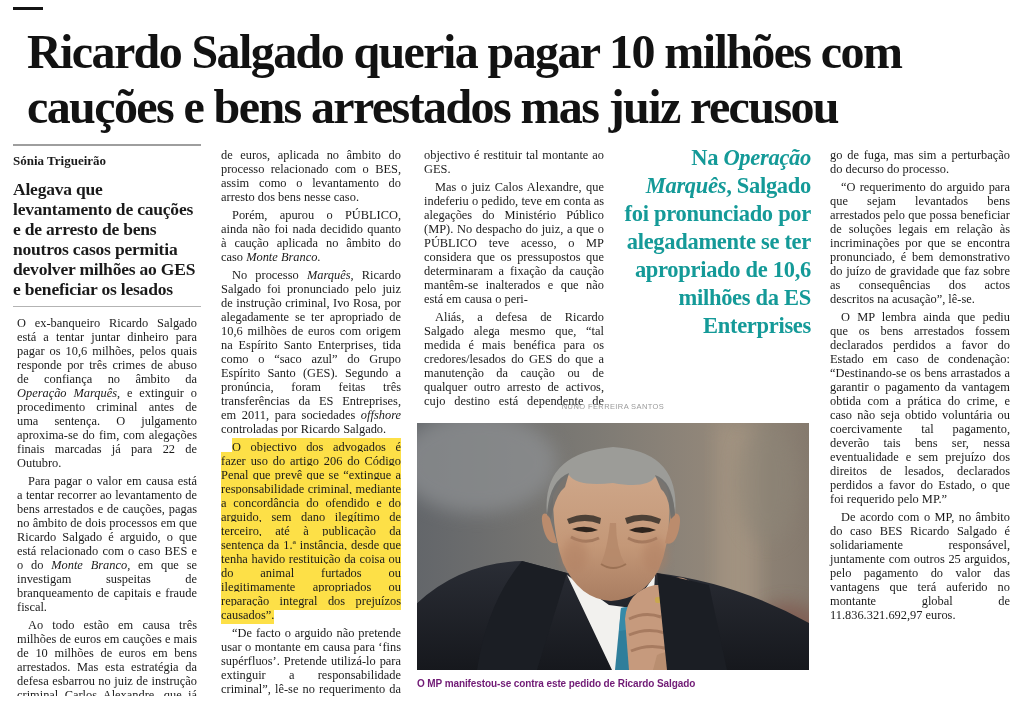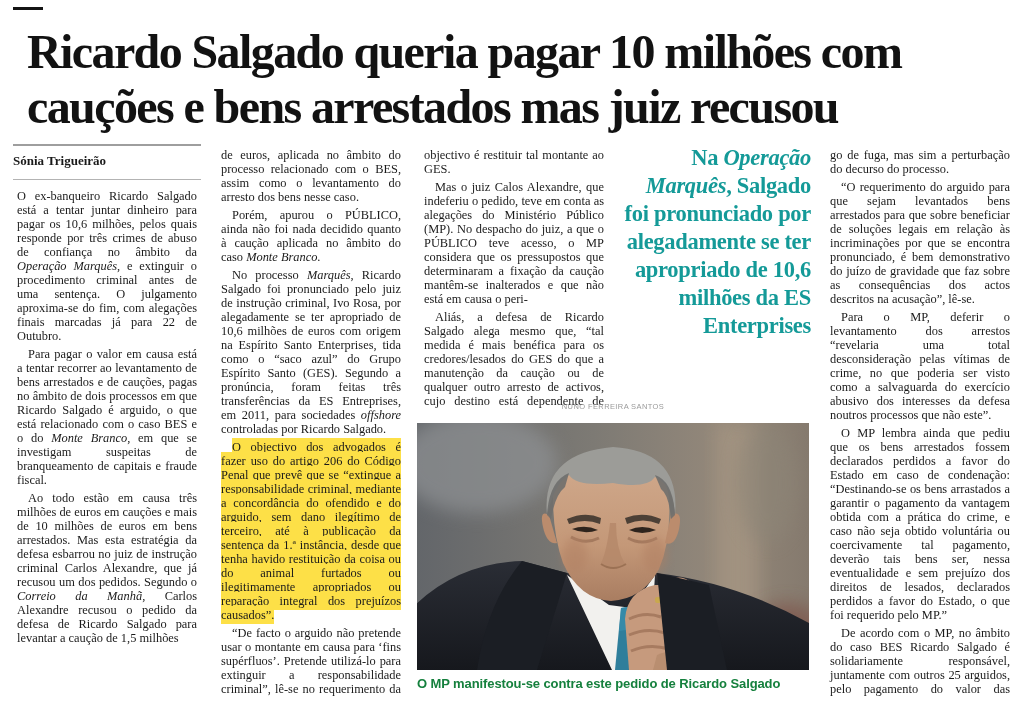--- a/index.html
+++ b/index.html
@@ -23,35 +23,36 @@
   .rule2{border-top:1px solid #b3b3b3;margin:7px 0 9px 0;}
   .kicker{font-size:13px;font-weight:700;margin:0 0 10px 0;letter-spacing:0;}
   .deck{font-size:17.5px;line-height:20px;font-weight:700;margin:0;letter-spacing:-0.2px;}
   .body p{font-size:12.4px;line-height:14px;margin:4px;text-align:justify;hyphens:auto;font-family:Liberation Serif, serif;-webkit-hyphens:auto;}
   .body p.ind{text-indent:11px;}
   .hl{background:#fde047;box-decoration-break:clone;-webkit-box-decoration-break:clone;padding:2px 0;}
   .pullquote p{font-size:22.5px;line-height:28px;font-weight:700;margin:0;color:#149a98;letter-spacing:-0.3px;text-align:right;text-indent:0;}
   .photo-block{position:absolute;left:417px;top:402px;width:392px;}
   .credit{font-family:"Liberation Sans",sans-serif;font-size:7.5px;line-height:9px;color:#9a9a9a;text-align:center;letter-spacing:0.4px;margin-bottom:12px;}
   .photo-svg{display:block;width:392px;height:247px;background:#7b7873;}
-  .caption{font-family:"Liberation Sans",sans-serif;font-size:13px;line-height:16px;font-weight:700;color:#15803d;margin-top:6px;letter-spacing:-0.1px;}
+  .caption{font-family:"Liberation Sans",sans-serif;font-size:10px;line-height:16px;font-weight:700;color:#701a75;margin-top:6px;letter-spacing:-0.1px;}
   i{font-style:italic;}
 </style>
 </head>
 <body>
 
 <div class="page">
 
   <div class="top-dash"></div>
 
   <h1 class="headline">Ricardo Salgado queria pagar 10 milhões com cauções e bens arrestados mas juiz recusou</h1>
 
   <div class="col col-1">
     <div class="rule1"></div>
     <p class="kicker">Sónia Trigueirão</p>
+    <h2 class="deck">Alegava que levantamento de cauções e de arresto de bens noutros casos permitia devolver milhões ao GES e beneficiar os lesados</h2>
     <div class="rule2"></div>
     <div class="body">
         <p><span>O ex-banqueiro Ricardo Salgado está a tentar juntar dinheiro para pagar os 10,6 milhões, pelos quais responde por três crimes de abuso de confiança no âmbito da </span><i>Operação Marquês</i><span>, e extinguir o procedimento criminal antes de uma sentença. O julgamento aproxima-se do fim, com alegações finais marcadas já para 22 de Outubro.</span></p>
         <p class="ind"><span>Para pagar o valor em causa está a tentar recorrer ao levantamento de bens arrestados e de cauções, pagas no âmbito de dois processos em que Ricardo Salgado é arguido, o que está relacionado com o caso BES e o do </span><i>Monte Branco</i><span>, em que se investigam suspeitas de branqueamento de capitais e fraude fiscal.</span></p>
         <p class="ind"><span>Ao todo estão em causa três milhões de euros em cauções e mais de 10 milhões de euros em bens arrestados. Mas esta estratégia da defesa esbarrou no juiz de instrução criminal Carlos Alexandre, que já recusou um dos pedidos. Segundo o </span><i>Correio da Manhã</i><span>, Carlos Alexandre recusou o pedido da defesa de Ricardo Salgado para levantar a caução de 1,5 milhões</span></p>
       </div>
   </div>
 
   <div class="col col-2 body">
       <p><span>de euros, aplicada no âmbito do processo relacionado com o BES, assim como o levantamento do arresto dos bens nesse caso.</span></p>
@@ -66,22 +67,21 @@
       <p class="ind"><span>Mas o juiz Calos Alexandre, que indeferiu o pedido, teve em conta as alegações do Ministério Público (MP). No despacho do juiz, a que o PÚBLICO teve acesso, o MP considera que os pressupostos que determinaram a fixação da caução mantêm-se inalterados e que não está em causa o peri-</span></p>
       <p class="ind"><span>Aliás, a defesa de Ricardo Salgado alega mesmo que, “tal medida é mais benéfica para os credores/lesados do GES do que a manutenção da caução ou de qualquer outro arresto de activos, cujo destino está dependente de incerto e demorado desfecho de qualquer processo judicial”.</span></p>
     </div>
 
   <div class="col col-4 pullquote">
       <p><span>Na </span><i>Operação Marquês</i><span>, Salgado foi pronunciado por alegadamente se ter apropriado de 10,6 milhões da ES Enterprises</span></p>
     </div>
 
   <div class="col col-5 body">
       <p><span>go de fuga, mas sim a perturbação do decurso do processo.</span></p>
-      <p class="ind"><span>“O requerimento do arguido para que sejam levantados bens arrestados para que sobre beneficiar de soluções legais em relação às incriminações por que se encontra pronunciado, é bem demonstrativo do juízo de gravidade que faz sobre as consequências dos actos descritos na acusação”, lê-se.</span></p>
-      <p class="ind"><span>Para o MP, deferir o levantamento dos arrestos “revelaria uma total desconsideração pelas vítimas de crime, no que poderia ser visto como a salvaguarda do exercício abusivo dos interesses da defesa noutros processos que não este”.</span></p>
+      <p class="ind"><span>“O requerimento do arguido para que sejam levantados bens arrestados pelo que possa beneficiar de soluções legais em relação às incriminações por que se encontra pronunciado, é bem demonstrativo do juízo de gravidade que faz sobre as consequências dos actos descritos na acusação”, lê-se.</span></p>
       <p class="ind"><span>O MP lembra ainda que pediu que os bens arrestados fossem declarados perdidos a favor do Estado em caso de condenação: “Destinando-se os bens arrastados a garantir o pagamento da vantagem obtida com a prática do crime, e caso não seja obtido voluntária ou coercivamente tal pagamento, deverão tais bens ser, nessa eventualidade e sem prejuízo dos direitos de lesados, declarados perdidos a favor do Estado, o que foi requerido pelo MP.”</span></p>
       <p class="ind"><span>De acordo com o MP, no âmbito do caso BES Ricardo Salgado é solidariamente responsável, juntamente com outros 25 arguidos, pelo pagamento do valor das vantagens que terá auferido no montante global de 11.836.321.692,97 euros.</span></p>
     </div>
 
   <figure class="photo-block" style="margin:0;">
     <div class="credit">NUNO FERREIRA SANTOS</div>
     <svg class="photo-svg" viewBox="0 0 392 247" preserveAspectRatio="none">
       <defs>
         <filter id="b9" x="-30%" y="-30%" width="160%" height="160%">
             <feGaussianBlur stdDeviation="9"></feGaussianBlur>

